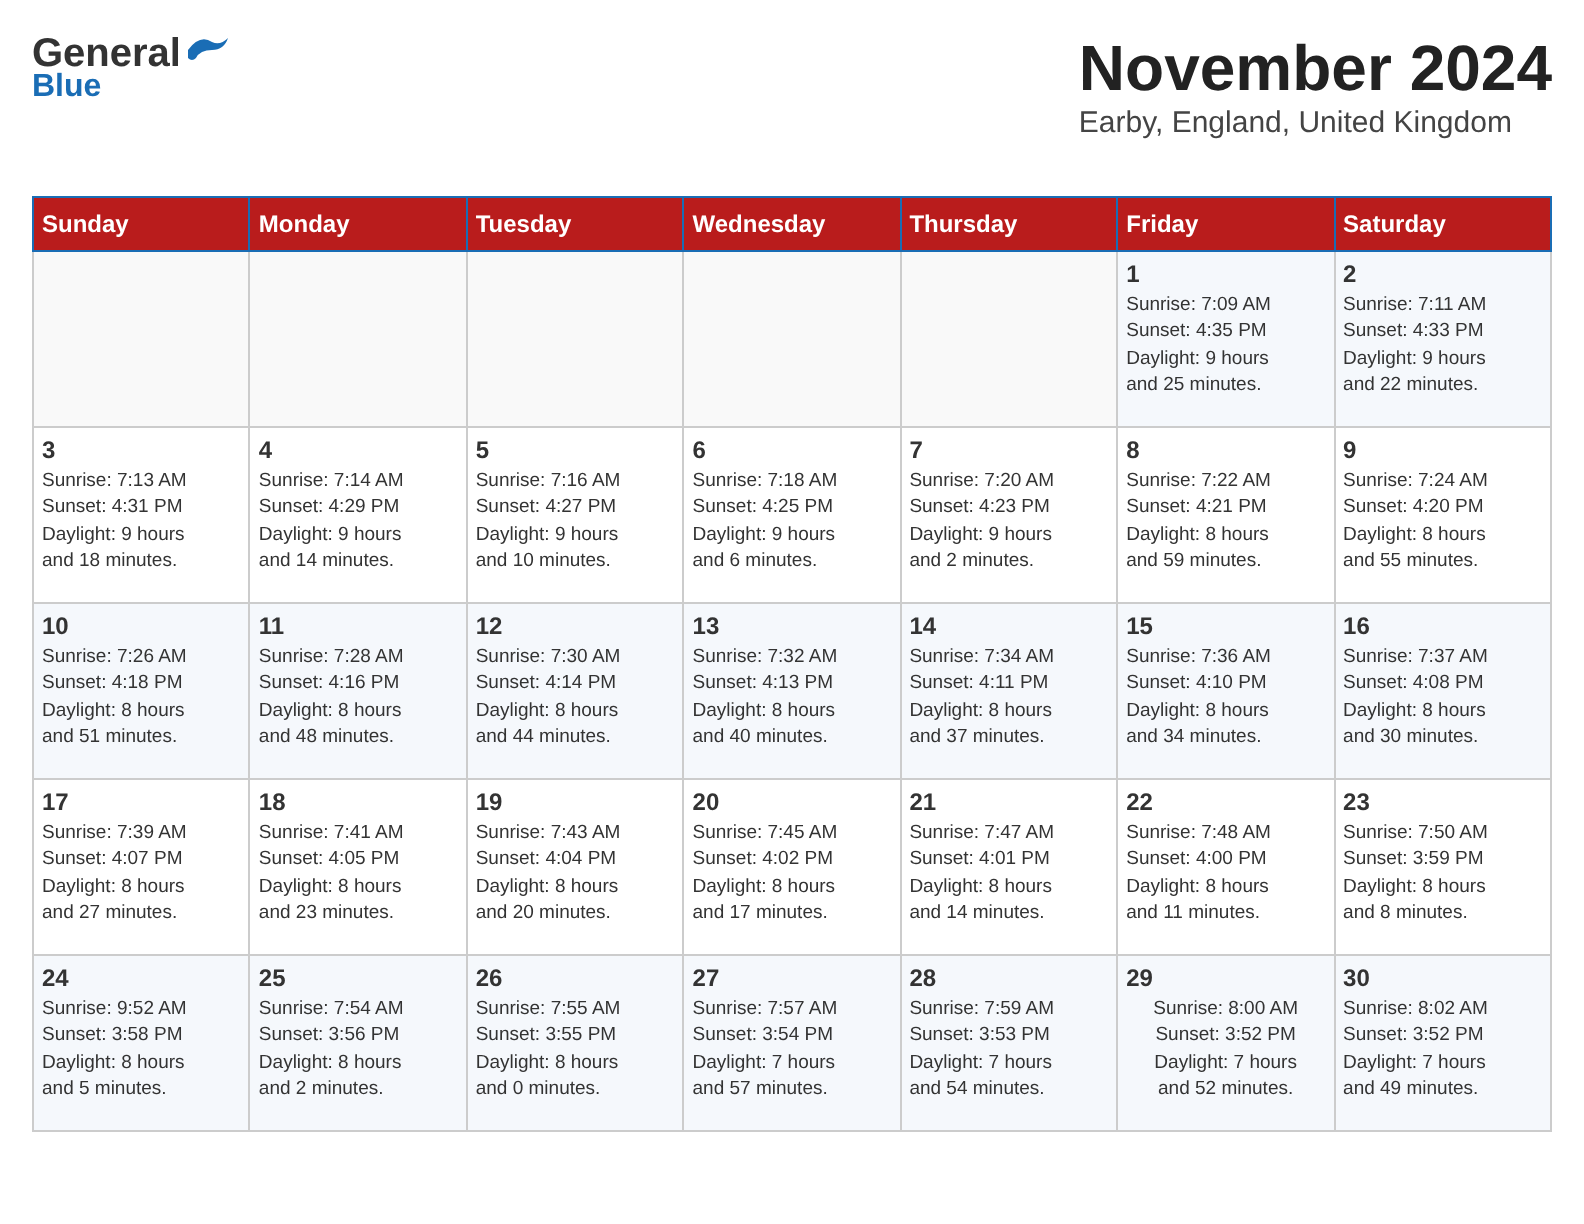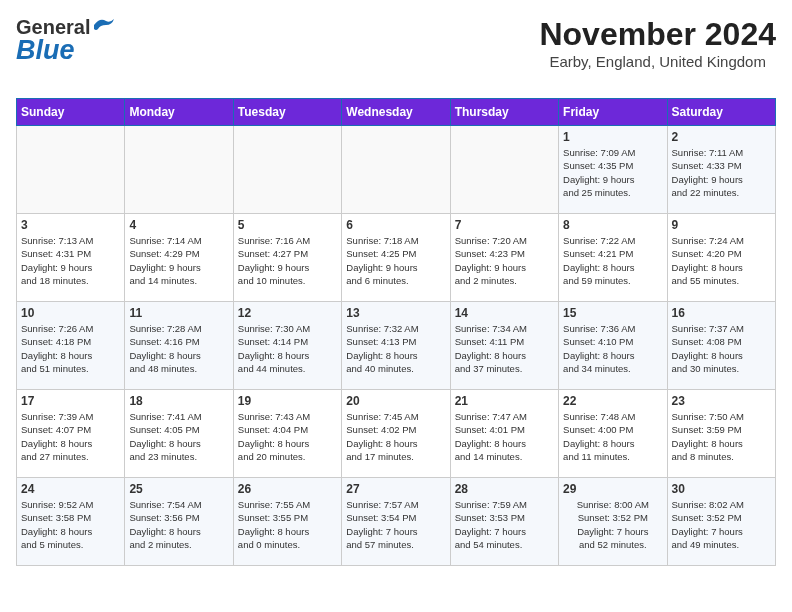--- a/index.html
+++ b/index.html
@@ -19,38 +19,38 @@
     .logo {
       display: flex;
       flex-direction: column;
       align-items: flex-start;
     }
     .logo-row {
       display: flex;
       align-items: center;
     }
     .title-area {
-      text-align: center;
+      text-align: left;
     }
     .month-title {
       font-size: 32px;
       font-weight: bold;
       color: #222;
     }
     .location {
       font-size: 15px;
       color: #444;
     }
     table {
       width: 100%;
       border-collapse: collapse;
       table-layout: fixed;
     }
     thead tr th {
-      background: #6d28d9;
+      background: #b91c1c;
       color: #fff;
       font-size: 12px;
       font-weight: bold;
       padding: 6px 4px;
       text-align: left;
       border: 1px solid #1a6db5;
     }
     tbody tr td {
       border: 1px solid #ccc;
       vertical-align: top;
@@ -85,21 +85,21 @@
 <body>
 
 <div class="header-area">
   <div class="logo">
     <div class="logo-row">
       <span style="font-size:20px;font-weight:bold;color:#333;">General</span>
       <svg width="22" height="16" viewBox="0 0 22 16" style="margin-left:2px;margin-top:-6px;">
         <path d="M2,8 Q8,0 14,4 Q18,6 22,2 Q20,8 14,8 Q8,8 6,12 Q4,14 2,12 Z" fill="#1a6db5"></path>
       </svg>
     </div>
-    <span style="font-size:27px;font-weight:bold;color:#1a6db5;margin-top:-4px;font-style:italic;">Blue</span>
+    <span style="font-size:16px;font-weight:bold;color:#1a6db5;margin-top:-4px;">Blue</span>
   </div>
   <div class="title-area">
     <div class="month-title">November 2024</div>
     <div class="location">Earby, England, United Kingdom</div>
   </div>
 </div>
 
 <table>
   <thead>
     <tr>

